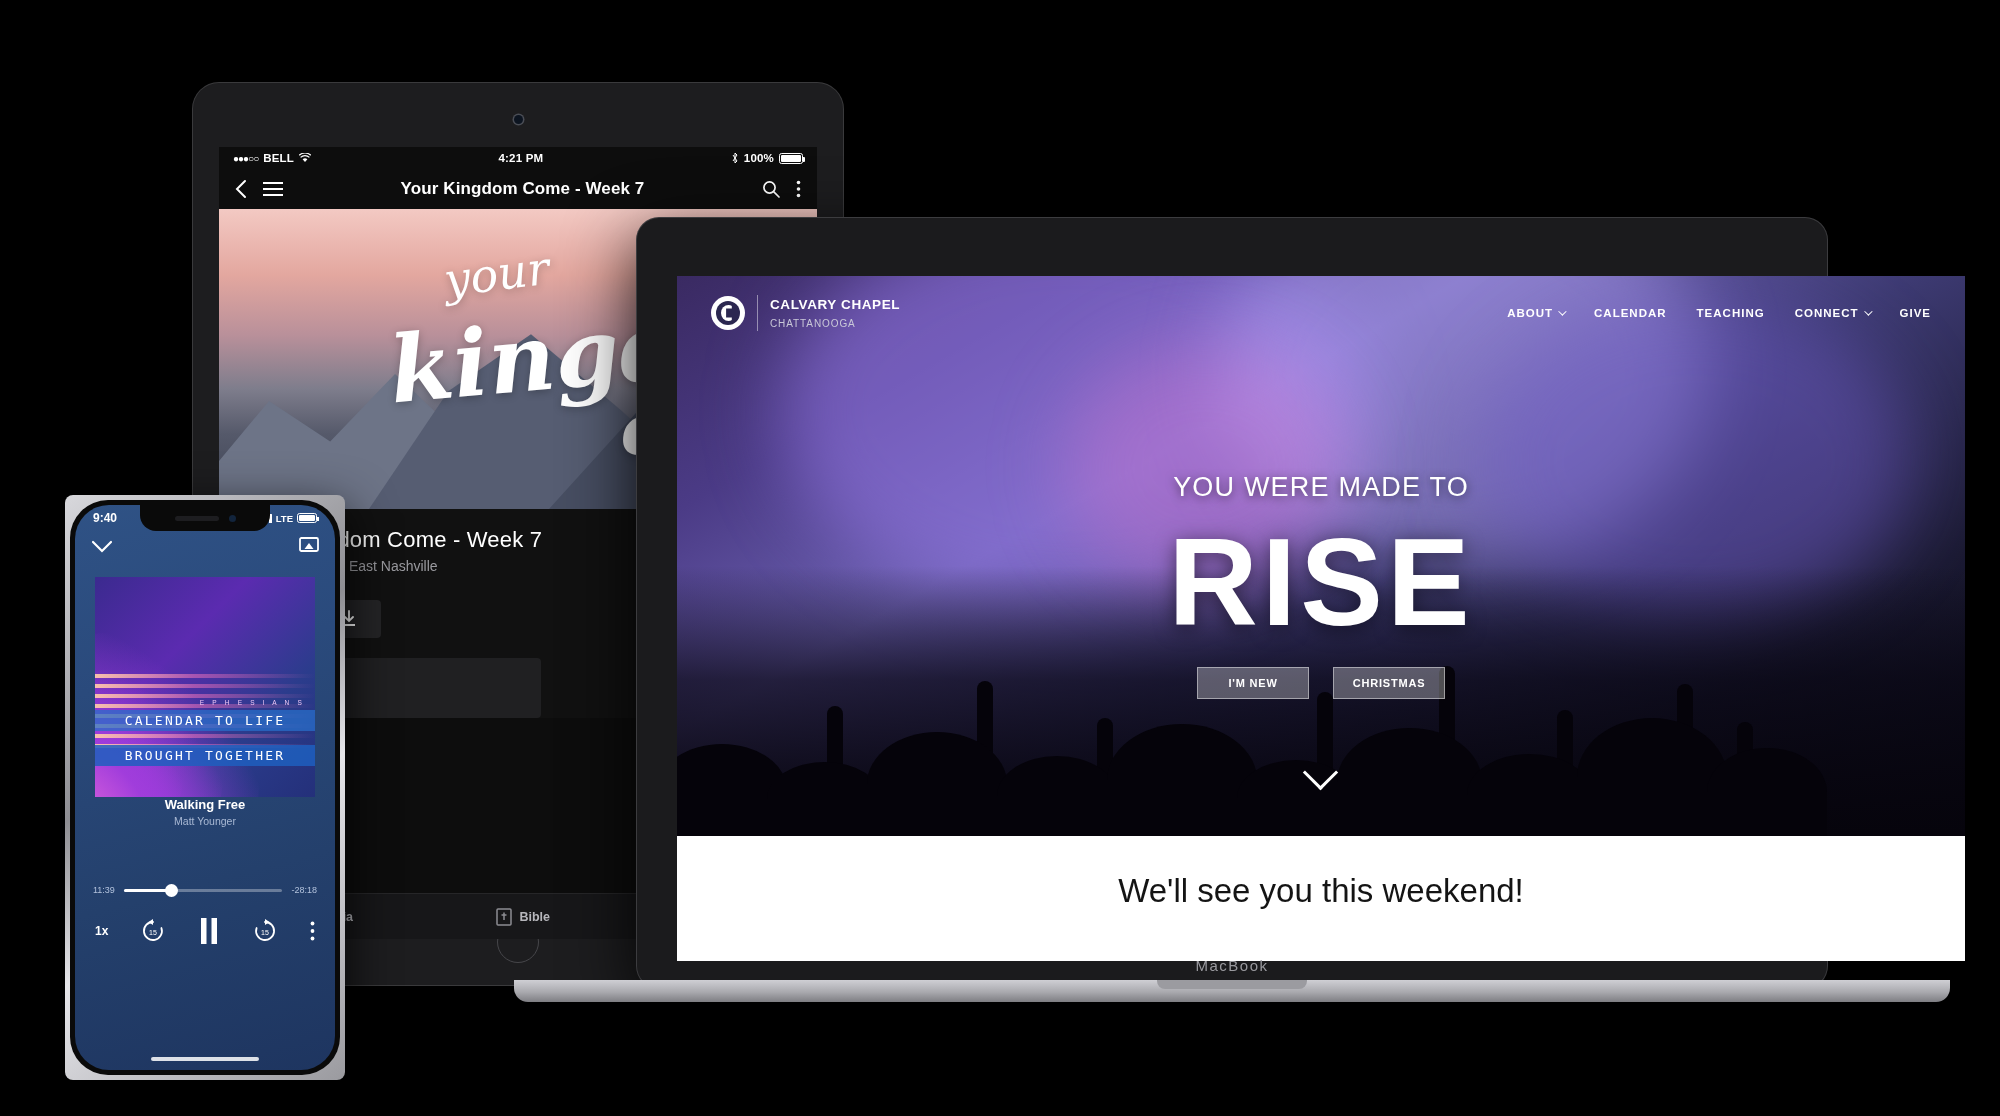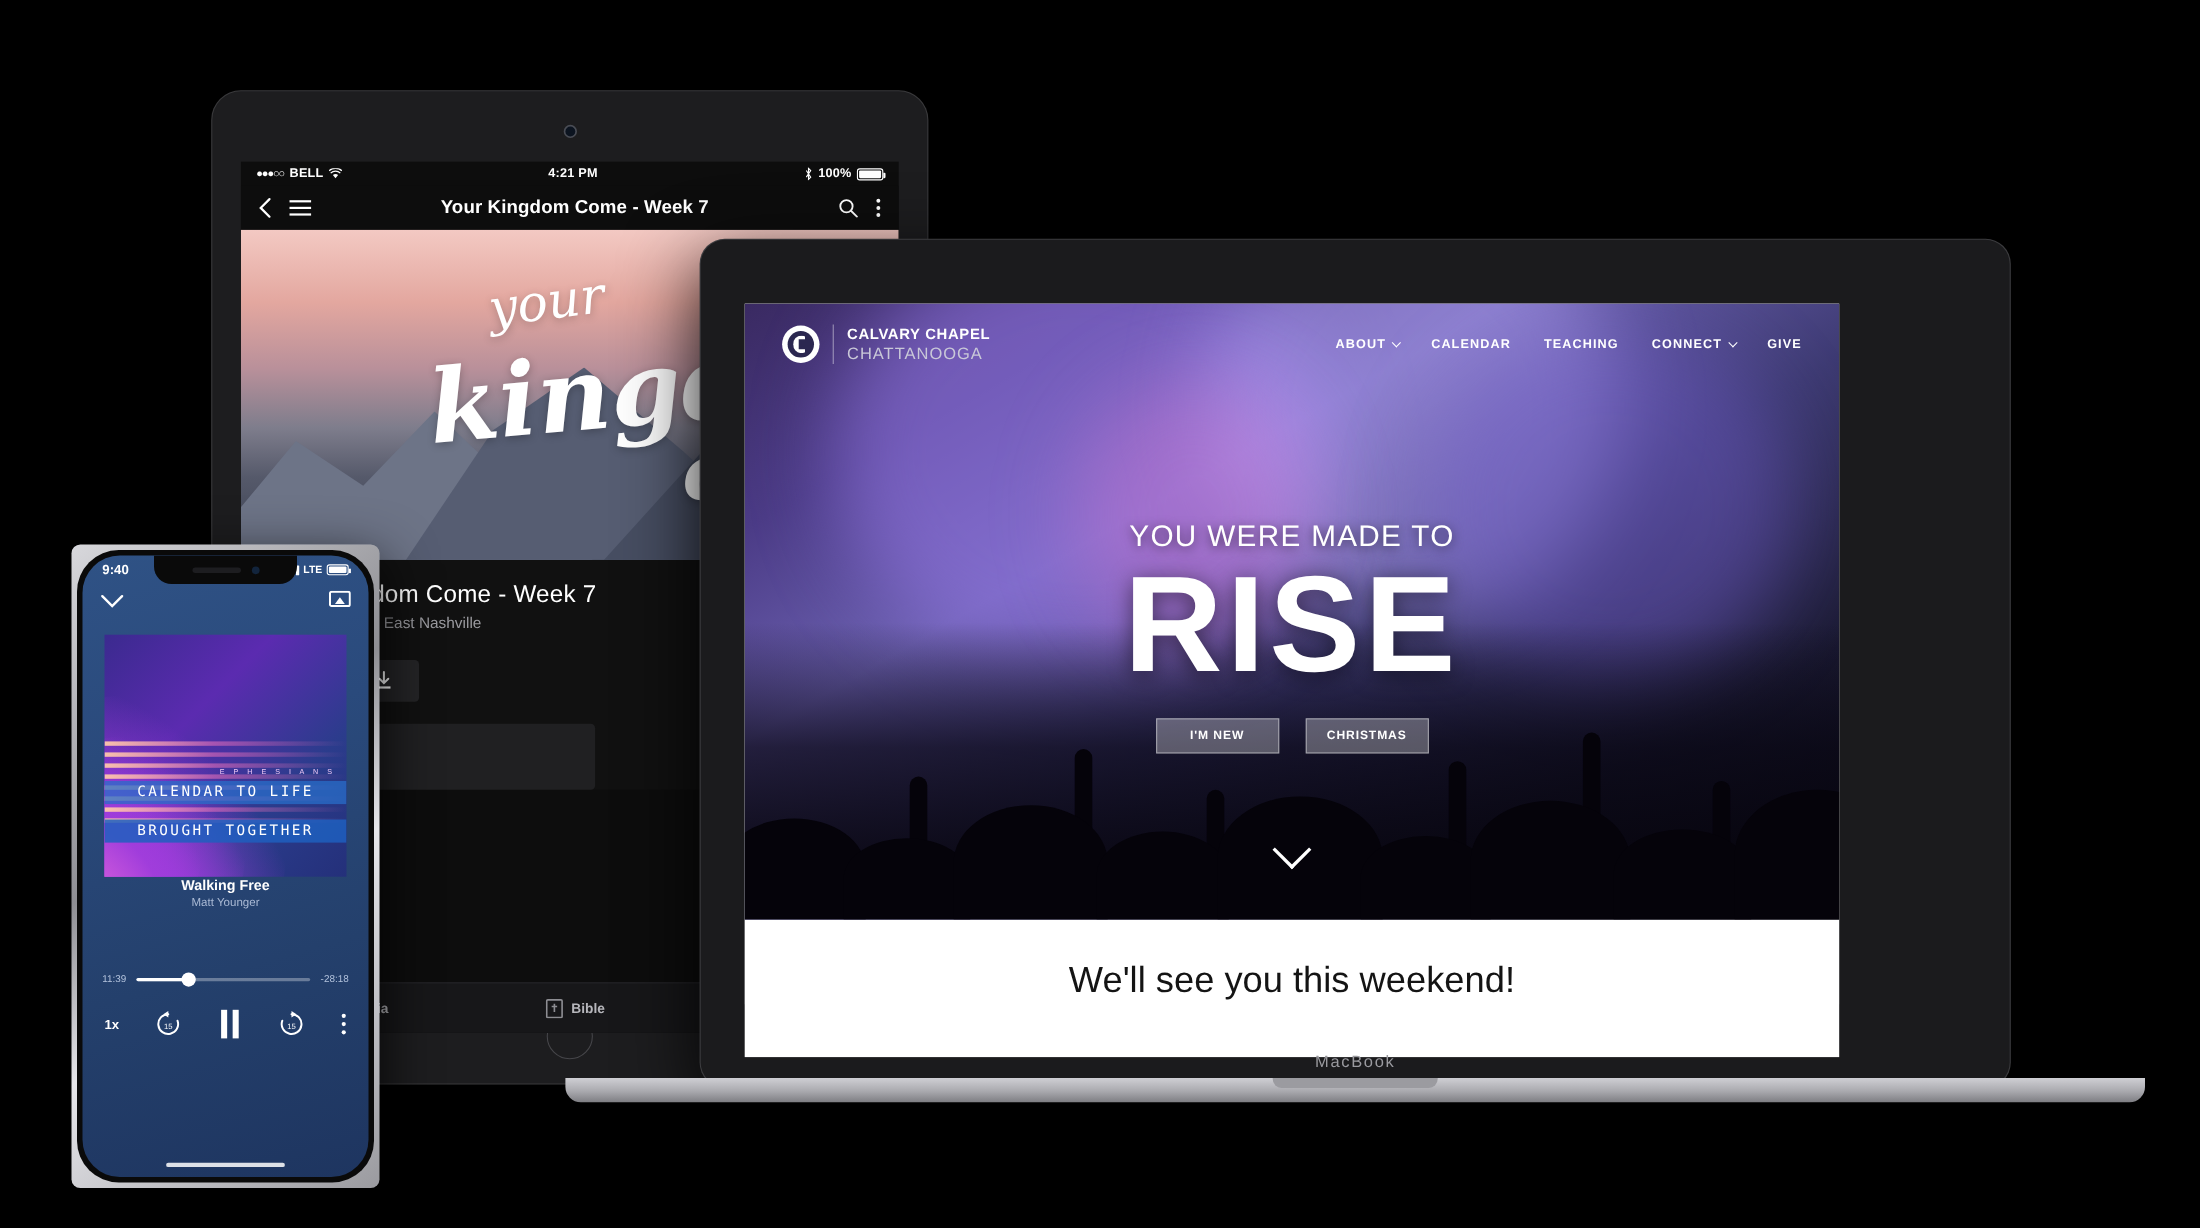--- a/index.html
+++ b/index.html
@@ -147,21 +147,21 @@
   .p-home { position:absolute; left:50%; bottom:9px; width:108px; height:4px; margin-left:-54px;
             background:rgba(255,255,255,.85); border-radius:3px; }
 
   
   .laptop { position:absolute; left:637px; top:218px; width:1190px; height:800px; }
   .lid {
     position:absolute; left:0; top:0; width:1190px; height:770px;
     background:#1b1b1d; border-radius:22px;
     box-shadow:0 0 0 1px #3c3c3f, 0 22px 70px rgba(0,0,0,.9);
   }
-  .lid-screen { position:absolute; left:40px; top:58px; width:995px; height:685px; background:#fff; overflow:hidden; }
+  .lid-screen { position:absolute; left:40px; top:58px; width:1288px; height:685px; background:#fff; overflow:hidden; }
   .lid-label { position:absolute; left:0; right:0; bottom:14px; text-align:center;
                color:#9a9a9f; font-size:15px; letter-spacing:1.5px; }
   .base {
     position:absolute; left:-123px; top:762px; width:1436px; height:22px;
     background:linear-gradient(180deg,#cfcfd4,#a9a9ae 55%,#7e7e83);
     border-radius:0 0 14px 14px;
   }
   .base:after {
     content:""; position:absolute; left:50%; top:0; width:150px; height:9px; margin-left:-75px;
     background:#9b9ba0; border-radius:0 0 8px 8px;
@@ -185,31 +185,31 @@
     display:flex; align-items:center; justify-content:space-between; padding:0 34px; z-index:6; }
   .logo { display:flex; align-items:center; gap:12px; }
   .logo-mark { width:34px; height:34px; border-radius:50%; background:#fff; position:relative; }
   .logo-mark:before { content:""; position:absolute; left:5px; top:5px; width:24px; height:24px;
     border-radius:50%; background:#2b2750; }
   .logo-mark:after { content:""; position:absolute; left:10px; top:9px; width:15px; height:16px;
     border-radius:50%; background:#fff;
     clip-path:polygon(0 0,72% 0,72% 22%,34% 22%,34% 78%,72% 78%,72% 100%,0 100%); }
   .logo-txt { border-left:1px solid rgba(255,255,255,.45); padding-left:12px; line-height:1.12; }
   .logo-txt .l1 { font-size:13.5px; font-weight:bold; letter-spacing:.6px; color:#fff; }
-  .logo-txt .l2 { font-size:15px; letter-spacing:.9px; color:#c9c8d8;margin-top:47px; }
+  .logo-txt .l2 { font-size:10px; letter-spacing:.9px; color:#c9c8d8;margin-top:47px; }
   .site-nav { display:flex; align-items:center; gap:30px; }
   .site-nav a { color:#fff; font-size:11.5px; font-weight:bold; letter-spacing:1px; text-decoration:none;
                 display:flex; align-items:center; gap:5px; }
   .cdown { display:inline-block; width:6px; height:6px; border-right:1.4px solid #fff; border-bottom:1.4px solid #fff;
            transform:rotate(45deg) translateY(-2px); }
 
   .hero-copy { position:absolute; left:0; right:0; top:196px; text-align:center; z-index:6; }
   .hero-copy .kicker { color:#fff; font-size:27px; letter-spacing:1.2px; text-shadow:0 2px 10px rgba(0,0,0,.6); }
   .hero-copy .big { color:#fff; font-size:124px; font-weight:bold; letter-spacing:4px; line-height:1.02;
-                    text-shadow:0 4px 20px rgba(0,0,0,.55); margin-top:2px; }
+                    text-shadow:0 4px 20px rgba(0,0,0,.55); margin-top:16px; }
   .hero-btns { display:flex; gap:24px; justify-content:center; margin-top:22px; }
   .hero-btns a { display:block; width:112px; padding:9px 0; text-align:center; color:#fff;
                  background:rgba(255,255,255,.3); border:1px solid rgba(255,255,255,.45);
                  font-size:11px; font-weight:bold; letter-spacing:.8px; text-decoration:none; }
   .scroll-chev { position:absolute; left:50%; top:478px; margin-left:-17px; width:34px; height:34px; z-index:6; }
   .scroll-chev:before { content:""; position:absolute; left:4px; top:6px; width:22px; height:22px;
     border-right:3px solid #fff; border-bottom:3px solid #fff; transform:rotate(45deg); }
 
   .site-white { background:#fff; padding:34px 0 0 0; text-align:center; color:#141414; }
   .site-white h1 { font-size:33px; font-weight:normal; line-height:1.3; }

